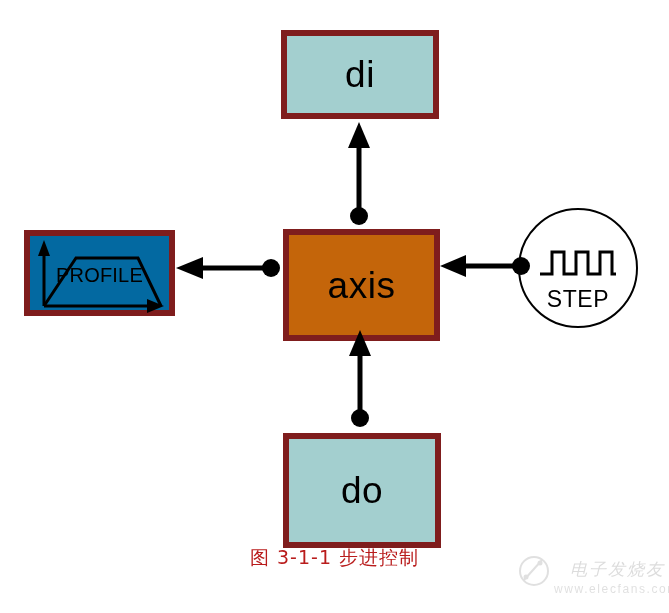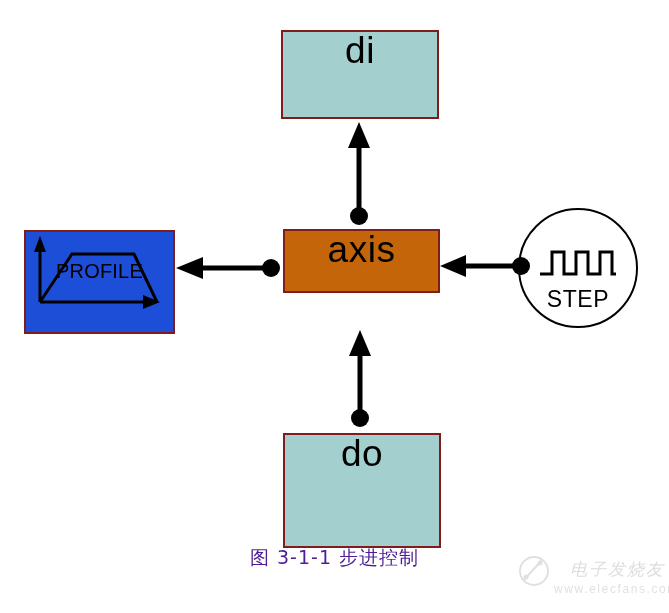--- a/index.html
+++ b/index.html
@@ -20,23 +20,24 @@
     position: absolute;
     left: 0;
     top: 0;
     width: 669px;
     height: 613px;
   }
 
   
   .node-box {
     position: absolute;
-    border: 2px solid #7f1d1d;
+    border: 6px solid #7f1d1d;
     box-sizing: border-box;
     display: flex;
+    align-items: center;
     justify-content: center;
   }
   .node-label {
     font-size: 37px;
     line-height: 1;
     color: #000000;
     font-weight: 400;
     letter-spacing: 0.5px;
   }
 
@@ -52,29 +53,29 @@
     left: 283px;
     top: 433px;
     width: 158px;
     height: 115px;
     background: #a3cfcf;
   }
   #node-axis {
     left: 283px;
     top: 229px;
     width: 157px;
-    height: 64px;
+    height: 112px;
     background: #c4650a;
   }
   #node-profile {
     left: 24px;
     top: 230px;
     width: 151px;
-    height: 104px;
-    background: #1d4ed8;
+    height: 86px;
+    background: #0369a1;
     display: block;
   }
   #node-step {
     position: absolute;
     left: 518px;
     top: 208px;
     width: 120px;
     height: 120px;
     border: 2px solid #000000;
     border-radius: 50%;
@@ -128,21 +129,21 @@
 
   
   #figure-caption {
     position: absolute;
     left: 0;
     right: 0;
     top: 545px;
     text-align: center;
     font-family: "DejaVu Sans", "Liberation Sans", sans-serif;
     font-size: 19px;
-    color: #4c1d95;
+    color: #b91c1c;
     letter-spacing: 1px;
   }
 
   
   #watermark {
     position: absolute;
     left: 518px;
     top: 548px;
     width: 148px;
     height: 62px;

